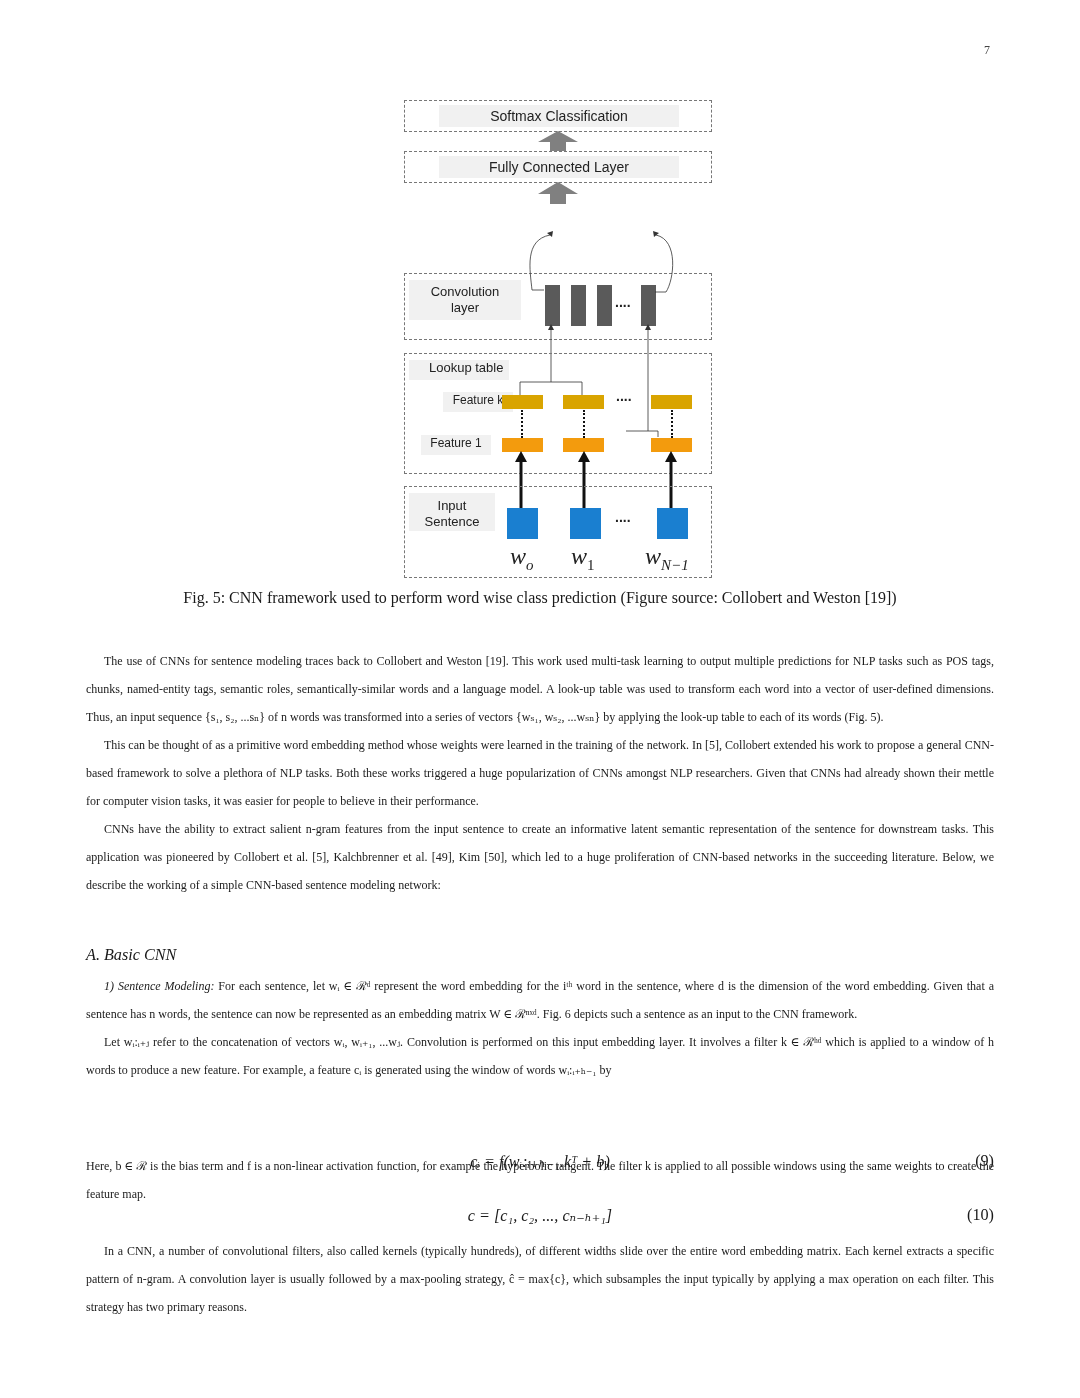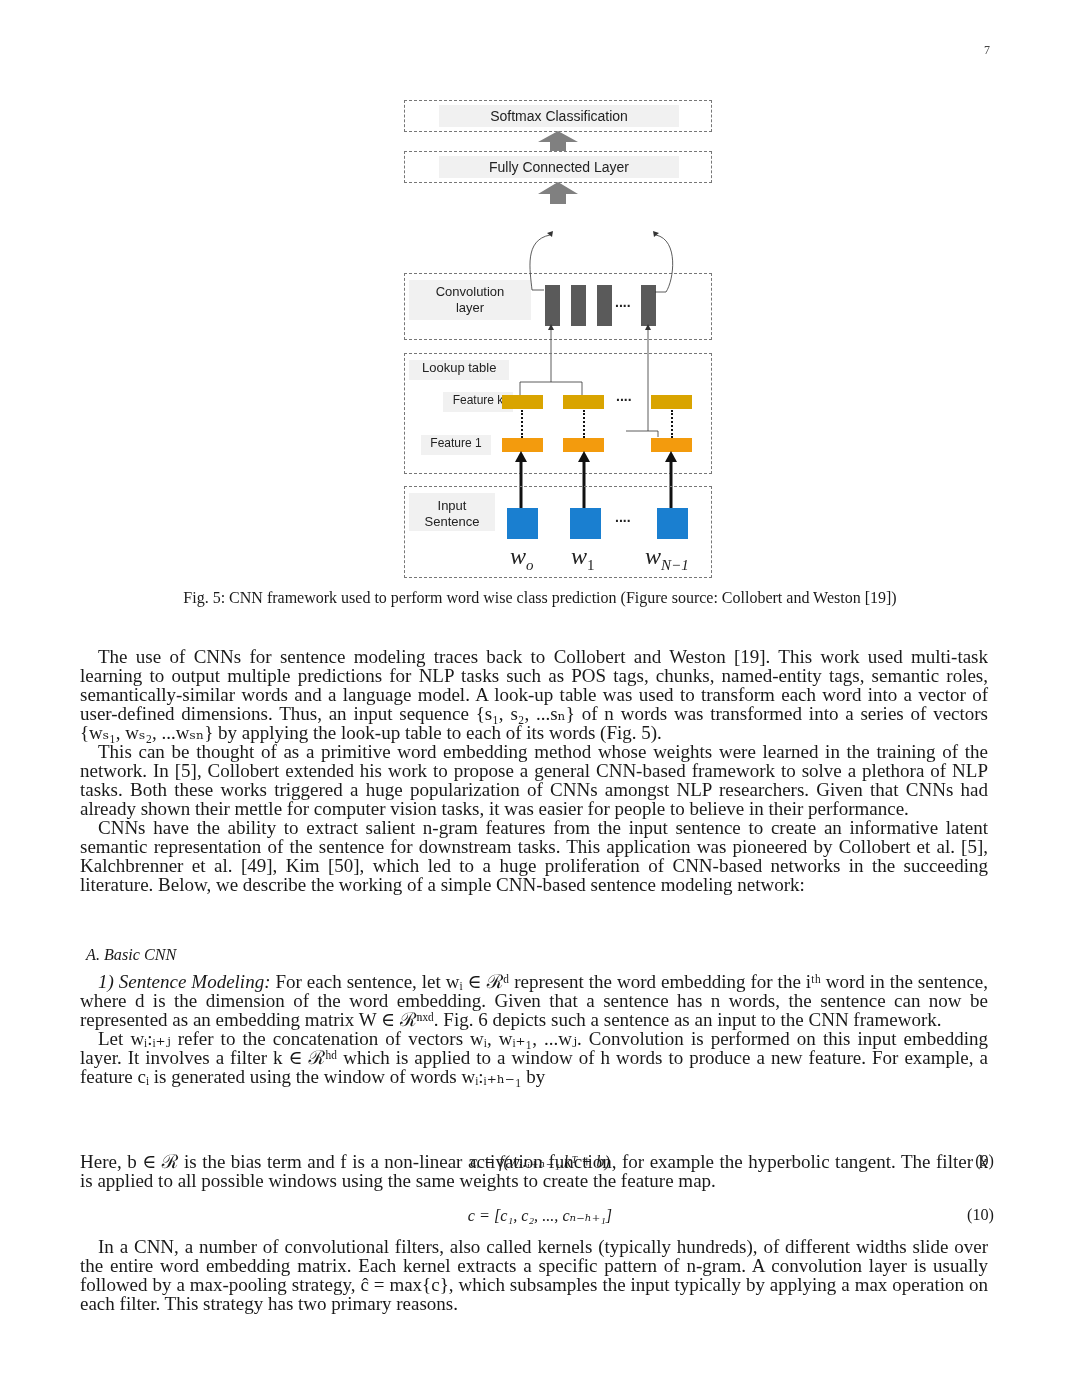--- a/index.html
+++ b/index.html
@@ -16,21 +16,21 @@
   .dash-box {
     position: absolute; border: 1px dashed #777; box-sizing: border-box;
   }
   .grey-label {
     position: absolute; background: #f1f1f1; font-size: 13px; text-align: center; line-height: 16px;
   }
   .caption {
     position: absolute; left: 86px; top: 589px; width: 908px; text-align: center; font-size: 16px;
   }
   .body-text {
-    position: absolute; left: 80px; width: 908px; font-size: 19px; line-height: 19px;
+    position: absolute; left: 86px; width: 908px; font-size: 12px; line-height: 28px;
     text-align: justify;
   }
   .body-text p { margin: 0; text-indent: 18px; }
   .section-heading { position: absolute; left: 86px; top: 946px; font-size: 16.2px; font-style: italic; }
   .equation {
     position: absolute; left: 86px; width: 908px; font-size: 16.2px; height: 22px;
   }
   .equation .expr { position: absolute; left: 0; right: 0; text-align: center; font-style: italic; }
   .equation .num { position: absolute; right: 0; }
   .it { font-style: italic; }
@@ -54,21 +54,21 @@
   <div class="dash-box" style="left:0;top:51px;width:308px;height:32px;">
     <div class="grey-label" style="left:34px;top:4px;width:240px;height:22px;line-height:22px;font-size:14px;">Fully Connected Layer</div>
   </div>
 
   <svg style="position:absolute;left:134px;top:82px;" width="40" height="22">
     <polygon points="20,0 40,12 28,12 28,22 12,22 12,12 0,12" fill="#808080"></polygon>
   </svg>
 
 
   <div class="dash-box" style="left:0;top:173px;width:308px;height:67px;">
-    <div class="grey-label" style="left:4px;top:6px;width:122px;height:40px;padding-top:4px;box-sizing:border-box;">
+    <div class="grey-label" style="left:4px;top:6px;width:112px;height:40px;padding-top:4px;box-sizing:border-box;">
       <div>Convolution</div>
       <div>layer</div>
     </div>
     <div style="position:absolute;left:140px;top:11px;width:15px;height:41px;background:#5a5a5a;"></div>
     <div style="position:absolute;left:166px;top:11px;width:15px;height:41px;background:#5a5a5a;"></div>
     <div style="position:absolute;left:192px;top:11px;width:15px;height:41px;background:#5a5a5a;"></div>
     <div style="position:absolute;left:210px;top:20px;font-size:14px;font-weight:bold;">....</div>
     <div style="position:absolute;left:236px;top:11px;width:15px;height:41px;background:#5a5a5a;"></div>
   </div>
 
@@ -82,21 +82,21 @@
     <line x1="116" y1="282" x2="178" y2="282" stroke="#333" stroke-width="0.8"></line>
     <line x1="116" y1="282" x2="116" y2="295" stroke="#333" stroke-width="0.8"></line>
     <line x1="178" y1="282" x2="178" y2="295" stroke="#333" stroke-width="0.8"></line>
     <line x1="244" y1="226" x2="244" y2="331" stroke="#333" stroke-width="0.8"></line>
     <polygon points="244,224 241,230 247,230" fill="#333"></polygon>
     <line x1="222" y1="331" x2="254" y2="331" stroke="#333" stroke-width="0.8"></line>
     <line x1="254" y1="331" x2="254" y2="337" stroke="#333" stroke-width="0.8"></line>
   </svg>
 
   <div class="dash-box" style="left:0;top:253px;width:308px;height:121px;">
-    <div class="grey-label" style="left:4px;top:6px;width:100px;height:20px;text-align:left;padding-left:13px;box-sizing:border-box;">Lookup table</div>
+    <div class="grey-label" style="left:4px;top:6px;width:100px;height:20px;text-align:left;padding-left:20px;box-sizing:border-box;">Lookup table</div>
     <div class="grey-label" style="left:16px;top:38px;width:70px;height:20px;font-size:12px;margin-left:22px;">
       <span>Feature k</span>
     </div>
     <div class="grey-label" style="left:16px;top:81px;width:70px;height:20px;font-size:12px;">Feature 1</div>
     <div style="position:absolute;left:97px;top:41px;width:41px;height:14px;background:#d9a400;"></div>
     <div style="position:absolute;left:158px;top:41px;width:41px;height:14px;background:#d9a400;"></div>
     <div style="position:absolute;left:211px;top:34px;font-size:14px;font-weight:bold;">....</div>
     <div style="position:absolute;left:246px;top:41px;width:41px;height:14px;background:#d9a400;"></div>
     <div style="position:absolute;left:97px;top:84px;width:41px;height:14px;background:#f39b0d;"></div>
     <div style="position:absolute;left:158px;top:84px;width:41px;height:14px;background:#f39b0d;"></div>

